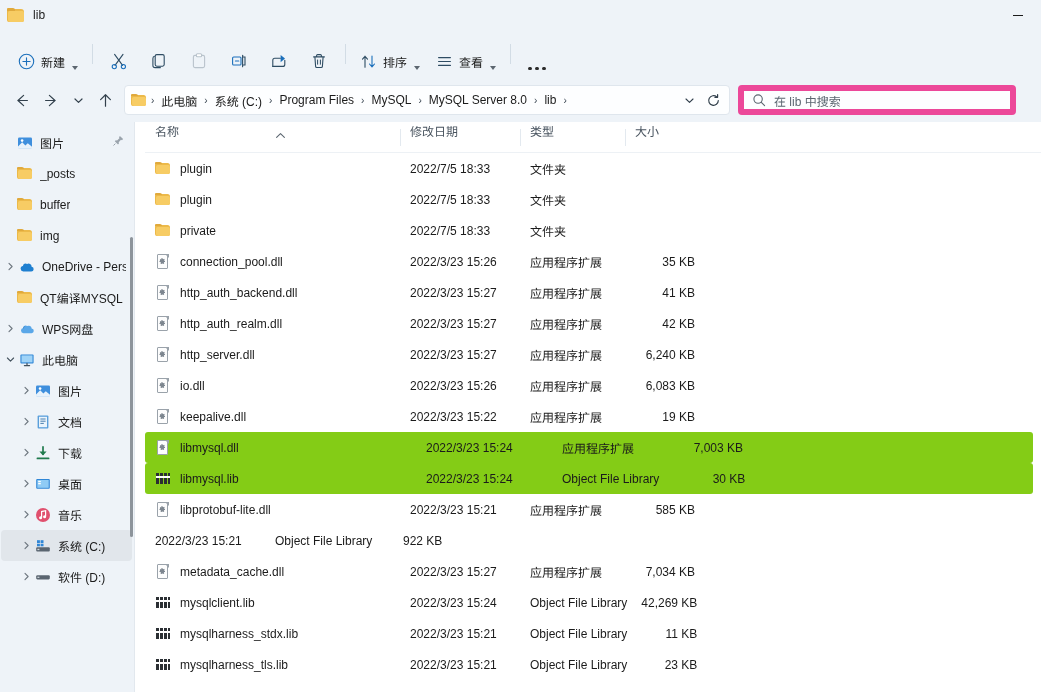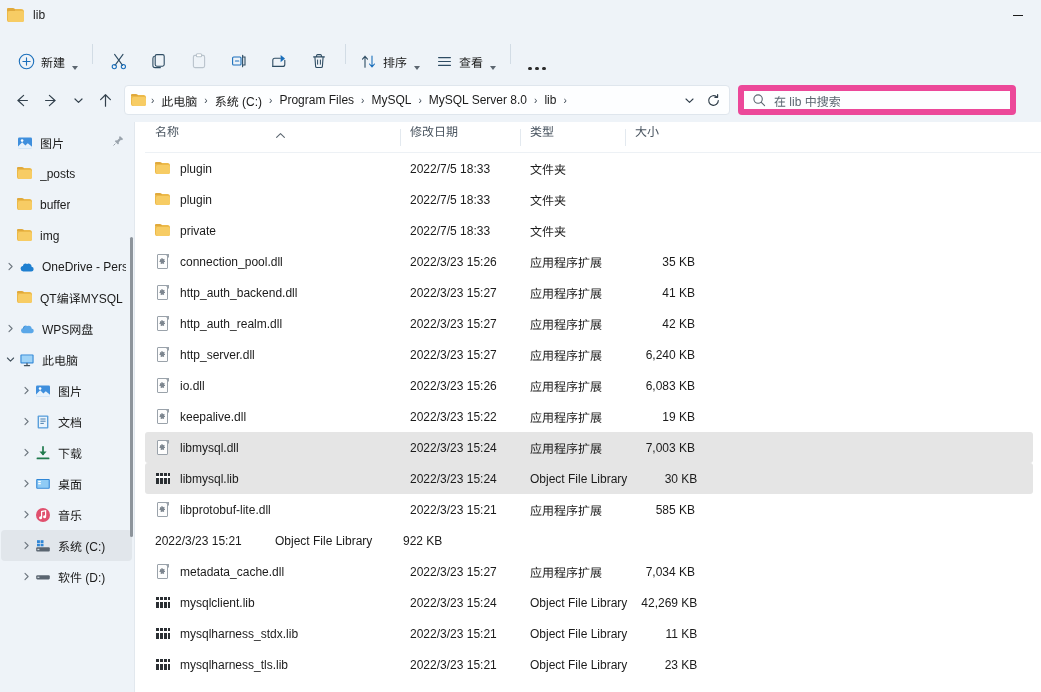--- a/index.html
+++ b/index.html
@@ -202,21 +202,21 @@
   .sort-caret {
     position: absolute; left: 130px; top: 6px;
   }
 
   .rows { flex: 1 1 auto; overflow: hidden; }
   .row {
     height: 31px; display: flex; align-items: center;
     font-size: 12px; color: #1b1b1b;
     border-radius: 3px; margin-right: 8px;
   }
-  .row.selected { background: #e5e5e5; }
+  .row.selected { background: #84cc16; gap: 16px; }
   .cell-name {
     flex: 0 0 255px; display: flex; align-items: center; gap: 9px;
     padding-left: 10px; overflow: hidden; white-space: nowrap;
   }
   .cell-date { flex: 0 0 120px; padding-left: 10px; white-space: nowrap; }
   .cell-type { flex: 0 0 105px; padding-left: 10px; white-space: nowrap; }
   .cell-size { flex: 0 0 80px; padding-right: 10px; text-align: right; white-space: nowrap; }
 
   .ficon { flex: 0 0 16px; width: 16px; height: 17px; position: relative; }
   

